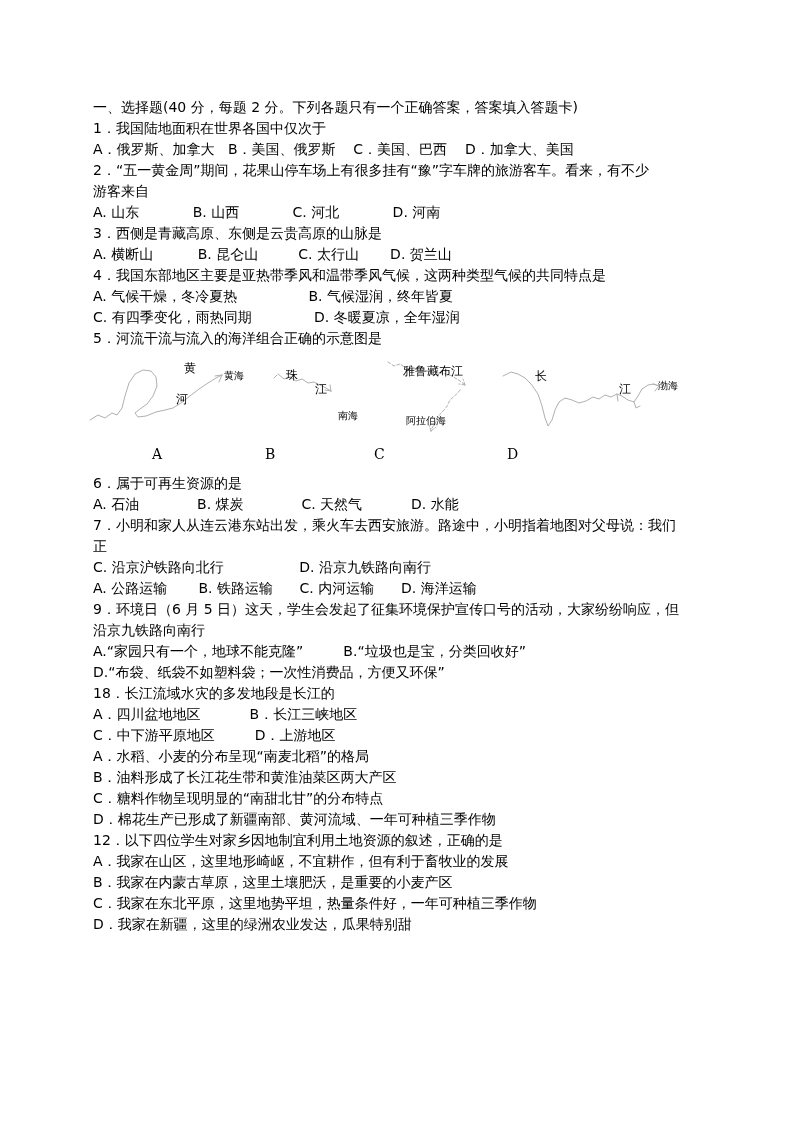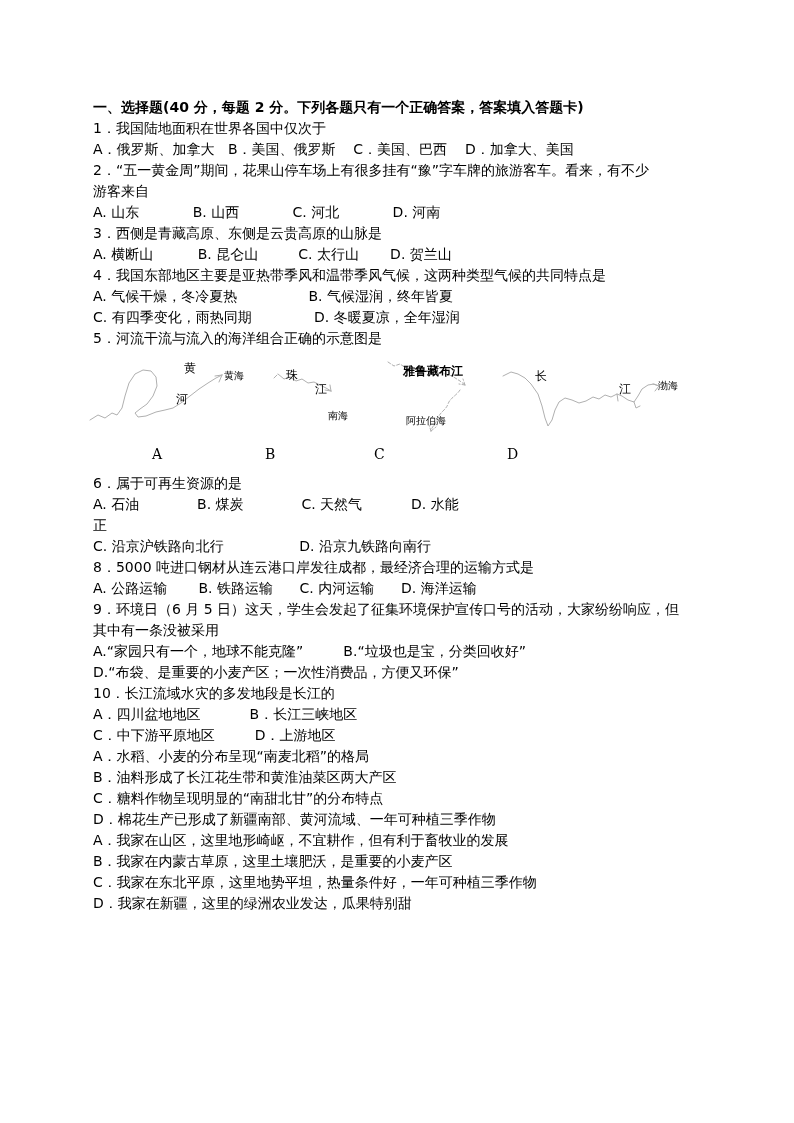--- a/index.html
+++ b/index.html
@@ -20,41 +20,41 @@
     left: 93px;
     top: 97px;
     width: 700px;
     font-size: 14px;
     line-height: 21px;
   }
   .ln {
     white-space: pre-wrap;
     min-height: 21px;
   }
-  .hdr { font-weight: bold; }
+  .hdr { font-weight: normal; }
   .figure {
     position: relative;
     height: 124px;
   }
   .figure svg {
     position: absolute;
     left: -5px;
     top: 5px;
   }
   .riv-char {
     position: absolute;
     font-size: 12px;
     line-height: 12px;
     white-space: nowrap;
   }
   .riv-name {
     position: absolute;
     font-size: 12px;
     line-height: 12px;
-    font-weight: bold;
+    font-weight: normal;
     white-space: nowrap;
   }
   .sea-label {
     position: absolute;
     font-size: 10px;
     line-height: 10px;
     font-weight: normal;
     white-space: nowrap;
   }
   .fig-letter {
@@ -106,50 +106,51 @@
       <path class="stroke" d="M415,22 L423,18 430,20 437,24 443,30 450,40 454,52 457,64 460,72 464,66 467,56 471,48 477,44 484,46 491,49 498,47 505,43 511,45 517,41 523,43 529,40 534,42 540,46 546,48 550,42 554,35 560,31 566,30 571,32
            M571,32 L565,30 M571,32 L567,37 M546,48 L548,54 552,52 M529,40 L530,47"></path>
     </svg>
 
     <span class="riv-char" style="left:91px;  top:13px">黄</span>
     <span class="riv-char" style="left:83px;  top:44px">河</span>
     <span class="sea-label" style="left:131px; top:22px">黄海</span>
 
     <span class="riv-char" style="left:193px; top:20px">珠</span>
     <span class="riv-char" style="left:222px; top:34px">江</span>
-    <span class="sea-label" style="left:235px; top:62px">南海</span>
+    <span class="sea-label" style="left:245px; top:62px">南海</span>
 
     <span class="riv-name" style="left:310px; top:16px">雅鲁藏布江</span>
     <span class="sea-label" style="left:313px; top:67px">阿拉伯海</span>
 
     <span class="riv-char" style="left:442px; top:21px">长</span>
     <span class="riv-char" style="left:526px; top:34px">江</span>
     <span class="sea-label" style="left:565px; top:32px">渤海</span>
 
     <span class="fig-letter" style="left:59px">A</span>
     <span class="fig-letter" style="left:172px">B</span>
     <span class="fig-letter" style="left:281px">C</span>
     <span class="fig-letter" style="left:414px">D</span>
   </div>
 
   <div class="ln">6．属于可再生资源的是</div>
   <div class="ln">A. 石油             B. 煤炭             C. 天然气           D. 水能</div>
+  <div class="ln">7．小明和家人从连云港东站出发，乘火车去西安旅游。路途中，小明指着地图对父母说：我们</div>
   <div class="ln">正</div>
   <div class="ln">C. 沿京沪铁路向北行                 D. 沿京九铁路向南行</div>
-  <div class="ln">8．5000 吨进口钢材从连云港口岸发往成都，最经济合理的运输方式是</div>
   <div class="ln">A. 公路运输       B. 铁路运输      C. 内河运输      D. 海洋运输</div>
   <div class="ln">9．环境日（6 月 5 日）这天，学生会发起了征集环境保护宣传口号的活动，大家纷纷响应，但</div>
-  <div class="ln">其中有一条没被采用</div>
+  <div class="ln">沿京九铁路向南行</div>
   <div class="ln">A.“家园只有一个，地球不能克隆”         B.“垃圾也是宝，分类回收好”</div>
-  <div class="ln">D.“布袋、是重要的小麦产区；一次性消费品，方便又环保”</div>
-  <div class="ln">10．长江流域水灾的多发地段是长江的</div>
+  <div class="ln">D.“布袋、纸袋不如塑料袋；一次性消费品，方便又环保”</div>
+  <div class="ln">18．长江流域水灾的多发地段是长江的</div>
   <div class="ln">A．四川盆地地区           B．长江三峡地区</div>
   <div class="ln">C．中下游平原地区         D．上游地区</div>
   <div class="ln">A．水稻、小麦的分布呈现“南麦北稻”的格局</div>
   <div class="ln">B．油料形成了长江花生带和黄淮油菜区两大产区</div>
   <div class="ln">C．糖料作物呈现明显的“南甜北甘”的分布特点</div>
   <div class="ln">D．棉花生产已形成了新疆南部、黄河流域、一年可种植三季作物</div>
+  <div class="ln">12．以下四位学生对家乡因地制宜利用土地资源的叙述，正确的是</div>
   <div class="ln">A．我家在山区，这里地形崎岖，不宜耕作，但有利于畜牧业的发展</div>
   <div class="ln">B．我家在内蒙古草原，这里土壤肥沃，是重要的小麦产区</div>
   <div class="ln">C．我家在东北平原，这里地势平坦，热量条件好，一年可种植三季作物</div>
   <div class="ln">D．我家在新疆，这里的绿洲农业发达，瓜果特别甜</div>
 
 </div>
 
 </body></html>

